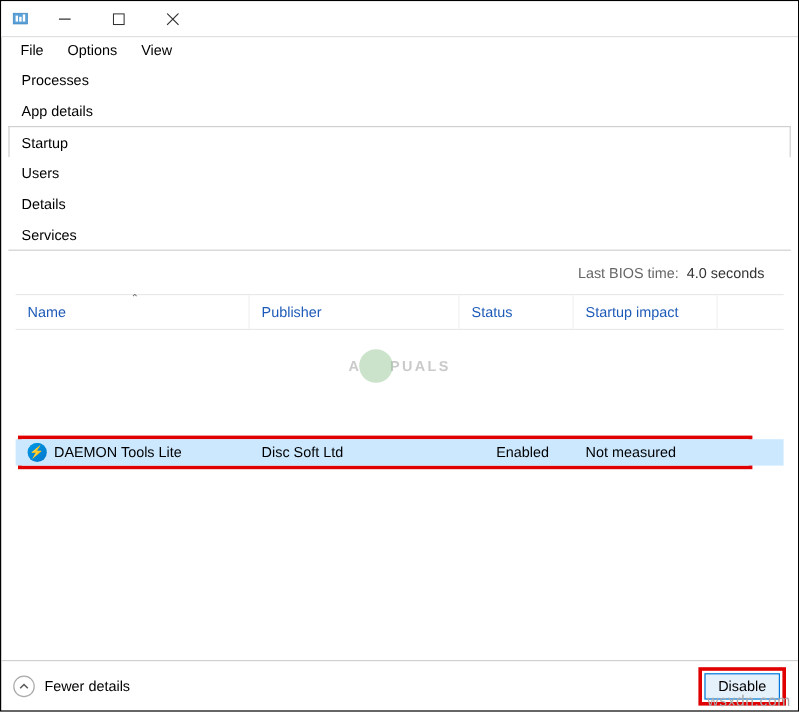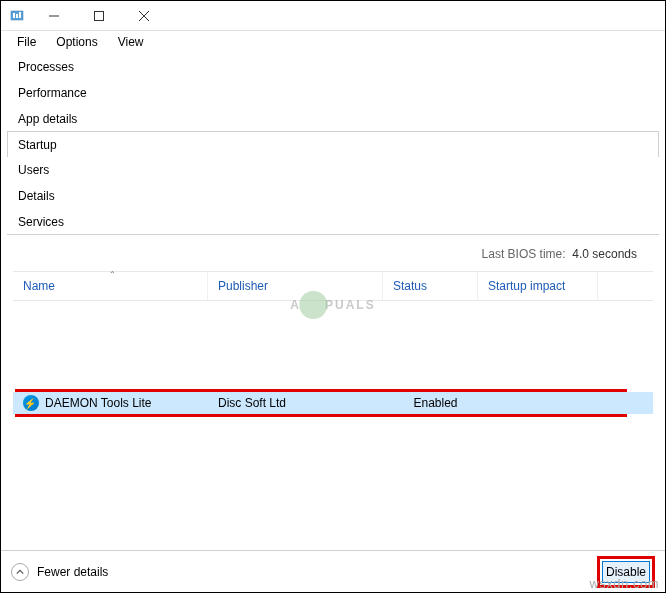--- a/index.html
+++ b/index.html
@@ -53,21 +53,21 @@
     
     .watermark { position: absolute; left: 50%; top: 290px; transform: translateX(-50%); font-size: 32px; font-weight: bold; color: rgba(150,150,150,0.5); letter-spacing: 2px; display: flex; align-items: center; pointer-events: none; }
     .watermark-head { width: 28px; height: 28px; border-radius: 50%; background: rgba(150,200,150,0.5); margin: 0 -2px; position: relative; display: inline-block; }
     
     
     .footer { position: absolute; bottom: 0; left: 0; right: 0; height: 42px; border-top: 1px solid #d0d0d0; display: flex; align-items: center; padding: 0 10px; justify-content: space-between; }
     .fewer-details { display: flex; align-items: center; gap: 8px; cursor: default; }
     .collapse-icon { width: 18px; height: 18px; border: 1px solid #aaa; border-radius: 50%; display: flex; align-items: center; justify-content: center; }
     .collapse-icon svg { width: 8px; height: 8px; stroke: #555; stroke-width: 1.5; fill: none; }
     .disable-btn-wrap { border: 3px solid #e00000; padding: 2px; }
-    .disable-btn { width: 48px; height: 22px; border: 1px solid #0078d7; background: #e5f1fb; text-align: center; line-height: 20px; cursor: default; }
+    .disable-btn { width: 63px; height: 22px; border: 1px solid #0078d7; background: #e5f1fb; text-align: center; line-height: 20px; cursor: default; }
     
     .attribution { position: absolute; bottom: 1px; right: 6px; font-size: 13px; color: #aaa; letter-spacing: 0.5px; }
   </style>
 </head>
 <body>
 
 <div class="titlebar">
   <span class="titlebar-icon">
     <svg viewBox="0 0 16 16">
         <rect x="2" y="3" width="12" height="9" fill="#5aa0d8" stroke="#3a80b8" stroke-width="0.5"></rect>
@@ -98,21 +98,20 @@
 
 <div class="menubar">
   <span class="menuitem">File</span>
   <span class="menuitem">Options</span>
   <span class="menuitem">View</span>
 </div>
 
 <div class="tabs-container">
   <div class="tabs">
     <div class="tab">Processes</div>
-    <div class="tab">Performance</div>
     <div class="tab">App details</div>
     <div class="tab active">Startup</div>
     <div class="tab">Users</div>
     <div class="tab">Details</div>
     <div class="tab">Services</div>
   </div>
 
   <div class="content">
     <div class="bios-line">
       <span class="bios-label">Last BIOS time:</span>
@@ -129,20 +128,21 @@
 
     <div class="rows-area">
       <div class="row-highlight" style="top:88px; left:2px; right:26px; height:28px;"></div>
       <div class="row selected" style="top:91px;">
         <div class="cell cell-name">
           <span class="app-icon">⚡</span>
           <span>DAEMON Tools Lite</span>
         </div>
         <div class="cell cell-publisher">Disc Soft Ltd</div>
         <div class="cell cell-status">Enabled</div>
+        <div class="cell cell-impact">Not measured</div>
       </div>
     </div>
   </div>
 </div>
 
 <div class="watermark">
   <span>A</span>
   <span class="watermark-head"></span>
   <span>PUALS</span>
 </div>

